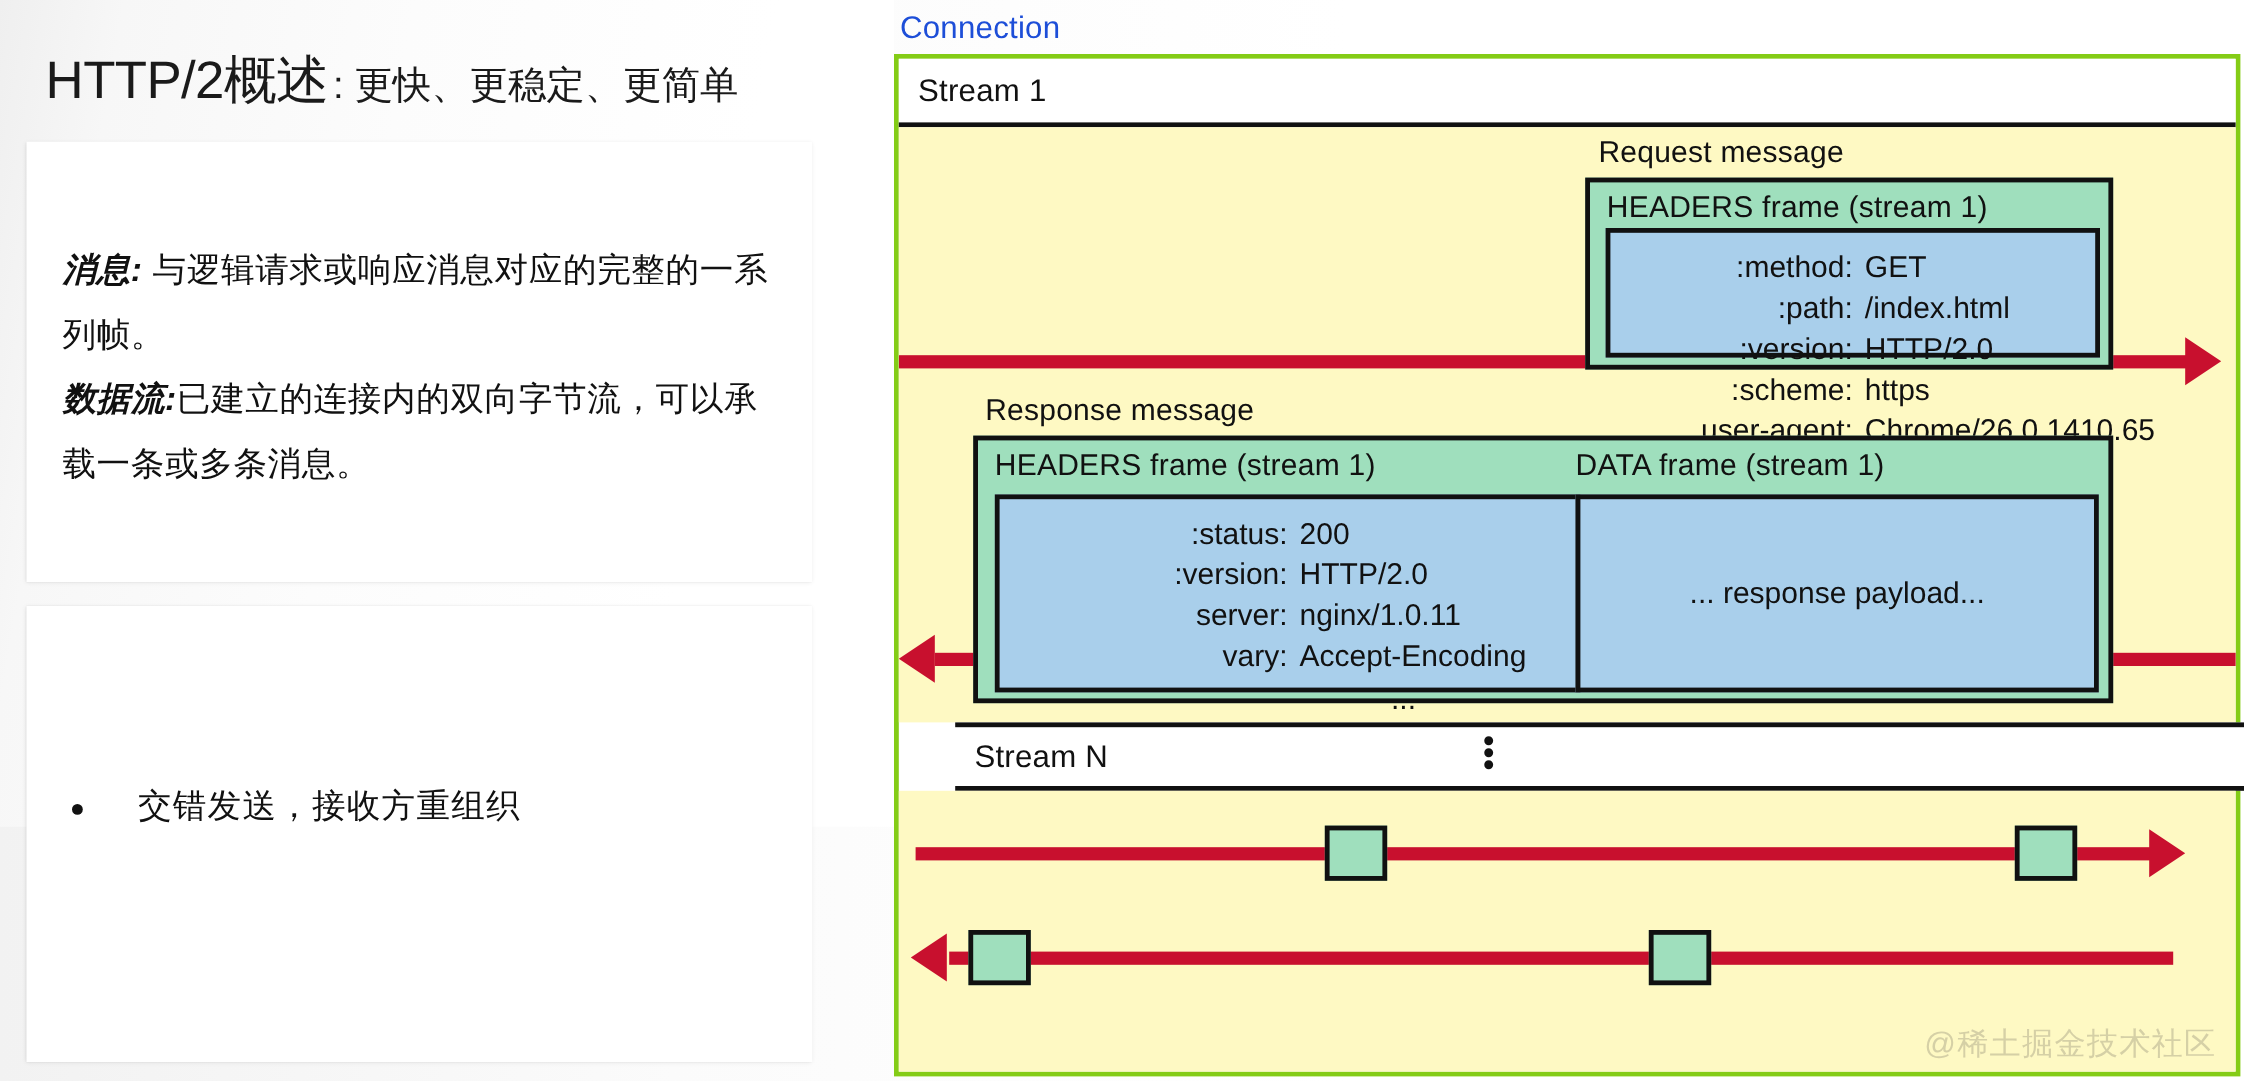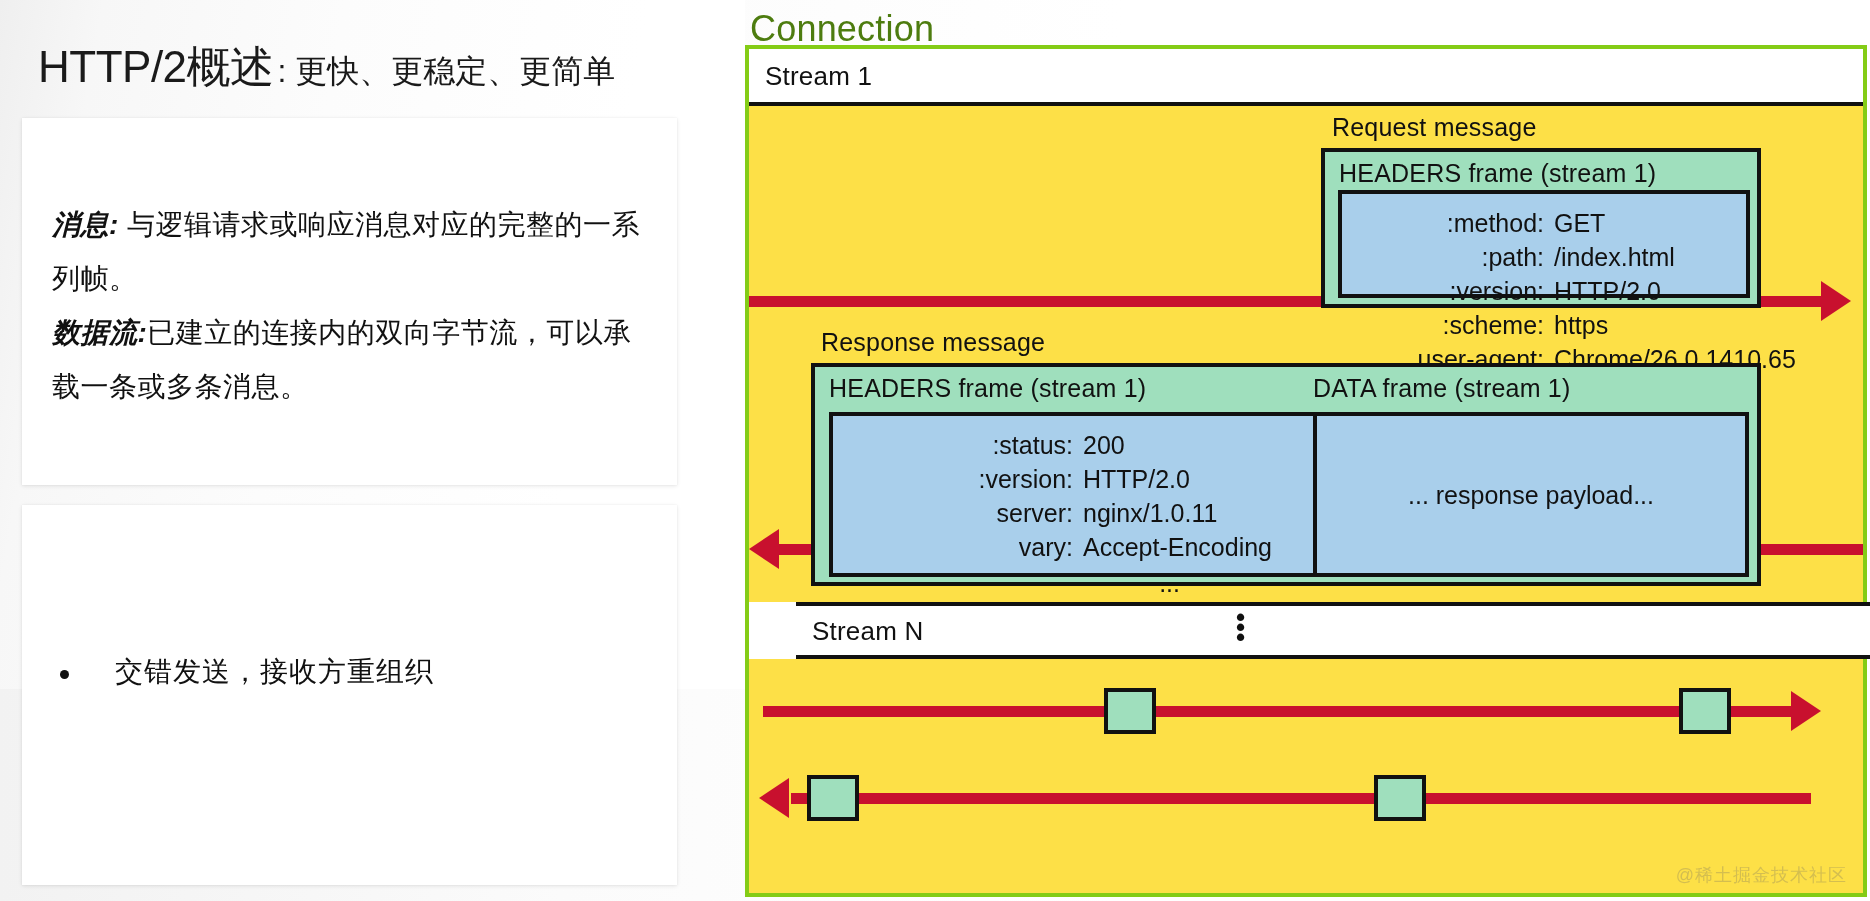--- a/index.html
+++ b/index.html
@@ -91,22 +91,22 @@
 
   
   #diagram {
     position: absolute;
     left: 745px; top: 0;
     width: 1125px; height: 901px;
   }
   #connection-label {
     position: absolute;
     left: 5px; top: 8px;
-    font-size: 36px;
-    color: #4d7c0f;
+    font-size: 26px;
+    color: #1d4ed8;
     letter-spacing: 0.2px;
   }
   #connection-box {
     position: absolute;
     left: 0px; top: 45px;
     width: 1122px; height: 852px;
     border: 4px solid #84cc16;
     box-sizing: border-box;
     background: #ffffff;
   }
@@ -135,21 +135,21 @@
     line-height: 10px;
     color: #111;
     letter-spacing: 0;
     font-weight: 700;
   }
   #vdots span { display: block; }
 
   .stream-body {
     position: absolute;
     left: 0; width: 100%;
-    background: #fde047;
+    background: #fef9c3;
     overflow: hidden;
   }
   #stream1-body { top: 57px; height: 496px; }
   #streamN-body { top: 610px; height: 234px; }
 
   
   .arrow-line {
     position: absolute;
     height: 11px;
     background: #c8102e;
@@ -233,21 +233,21 @@
     position: absolute;
     background: #9fdfbd;
     border: 4px solid #111;
     box-sizing: border-box;
     width: 52px; height: 46px;
   }
 
   #watermark {
     position: absolute;
     right: 16px; bottom: 6px;
-    font-size: 18px;
+    font-size: 26px;
     color: rgba(120,112,100,0.30);
     letter-spacing: 1px;
     white-space: nowrap;
   }
 </style>
 </head>
 <body>
 
 <div id="left-panel">
 

